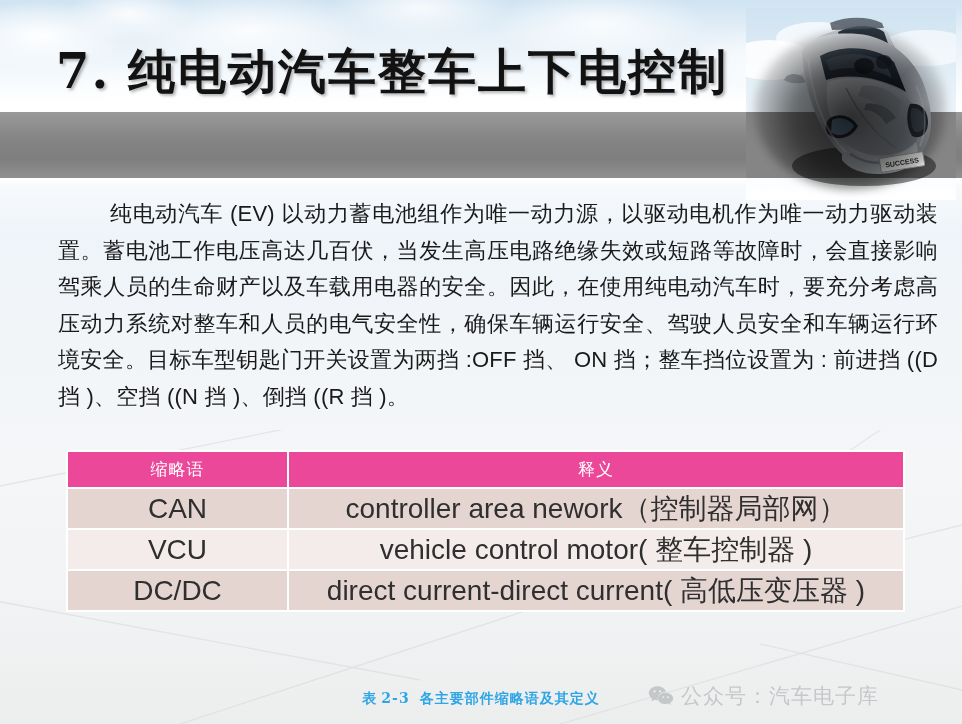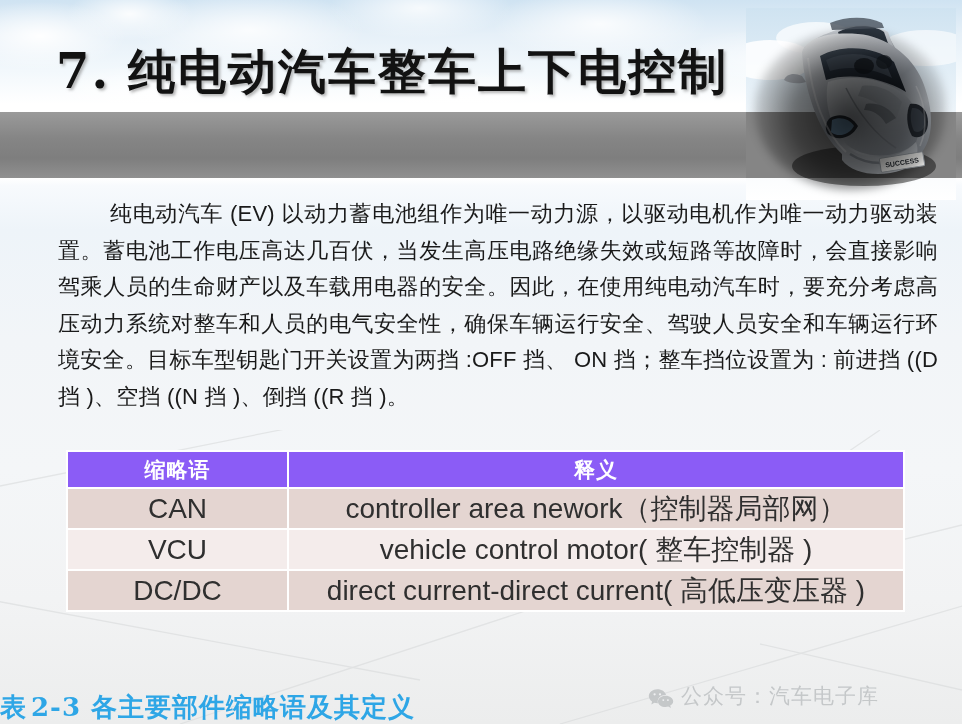--- a/index.html
+++ b/index.html
@@ -131,57 +131,58 @@
   }
   .table th, .table td {
     border: 2px solid #ffffff;
     padding: 0;
     height: 39px;
     text-align: center;
     vertical-align: middle;
     white-space: nowrap;
   }
   .table thead th {
-    background: #8b5cf6;
+    background: #ec4899;
     color: #ffffff;
-    font-size: 21px;
-    font-weight: bold;
+    font-size: 17px;
+    font-weight: normal;
     letter-spacing: 1px;
     height: 35px;
   }
   .table td {
     font-size: 28px;
     color: #2f2f2f;
     font-weight: normal;
   }
   .table tbody tr:nth-child(odd) td  { background: #e4d5d1; }
   .table tbody tr:nth-child(even) td { background: #f4eceb; }
   .col-abbr { width: 221px; }
 
   
   .caption {
     position: absolute;
     left: 0;
     top: 690px;
     width: 962px;
+    text-align: center;
     font-family: "DejaVu Serif", "Liberation Serif", serif;
     font-weight: bold;
-    font-size: 26px;
+    font-size: 14px;
     color: #2ea6e6;
     letter-spacing: 1px;
   }
   .caption .cap-no { margin: 0 10px 0 4px; }
 
   
   .watermark {
     position: absolute;
     left: 648px;
     top: 682px;
     display: flex;
-    align-items: flex-end;
+    align-items: center;
     gap: 7px;
     color: #c3c6c8;
     font-size: 21px;
     letter-spacing: 1px;
     opacity: 0.95;
     user-select: none;
   }
   .wechat-icon { display: block; }
 </style>
 </head>

